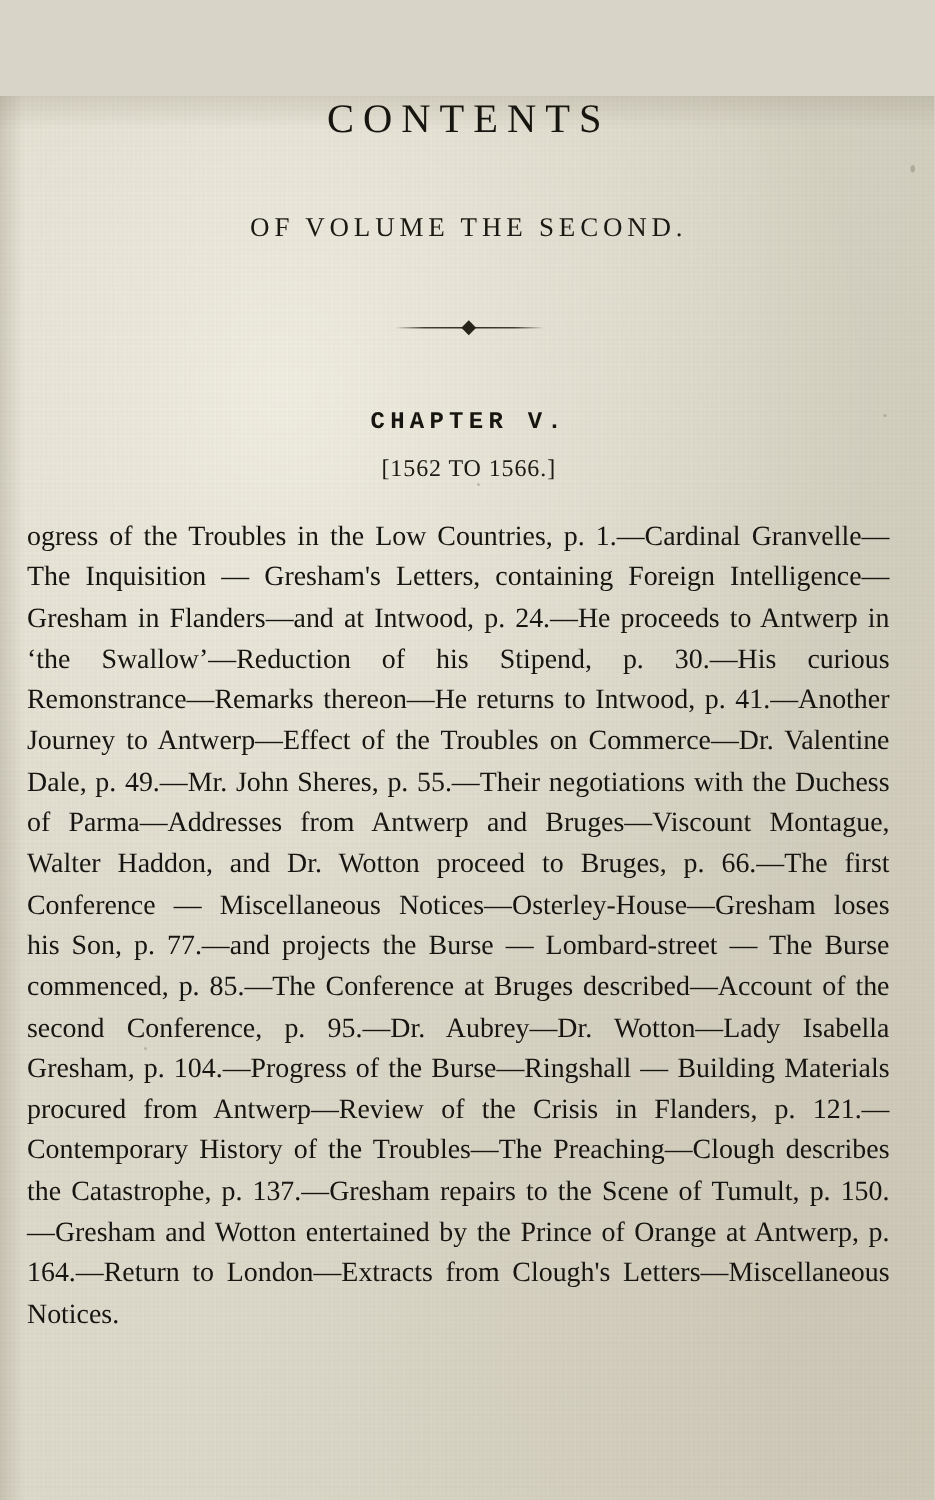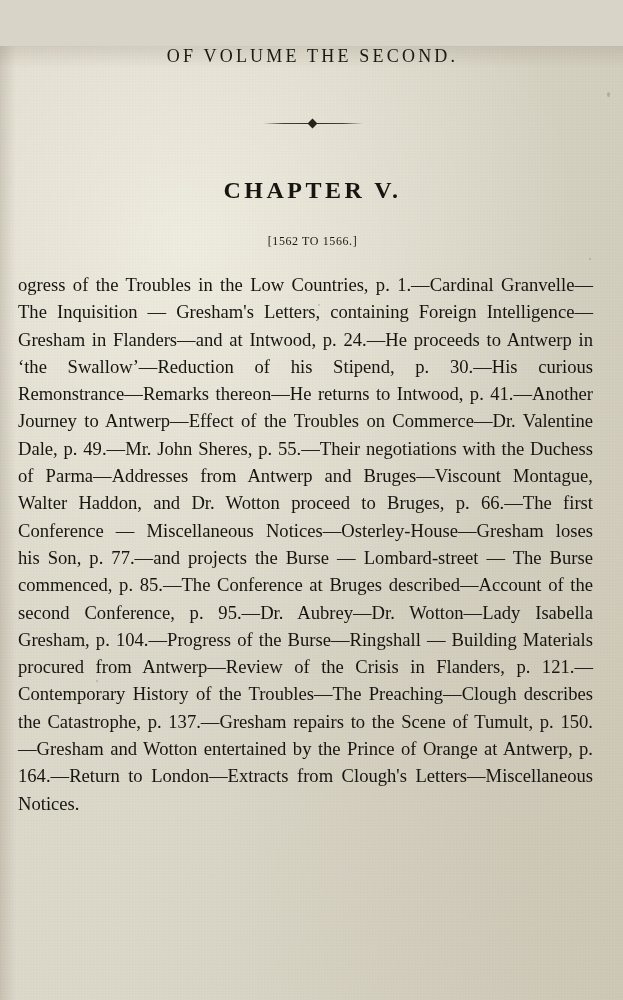--- a/index.html
+++ b/index.html
@@ -77,30 +77,31 @@
     top: 3.2px;
     left: 46px;
     width: 7px;
     height: 7px;
     background: #26231b;
     transform: rotate(45deg);
   }
 
   .chapter-title {
     text-align: center;
-    font-size: 24px;
+    font-size: 16px;
     letter-spacing: 3.5px;
     margin-top: 46px;
     color: #17150f;
+    font-family: Liberation Mono, monospace;
   }
   .chapter-dates {
     text-align: center;
-    font-size: 12px;
+    font-size: 16px;
     letter-spacing: 0.6px;
-    margin-top: 30px;
+    margin-top: 14px;
     color: #1b1913;
   }
 
   .summary {
     margin: 22px 0 0 0;
     padding: 0 14px 0 0;
     font-size: 18.6px;
     line-height: 27.3px;
     text-align: justify;
     text-justify: inter-word;
@@ -139,20 +140,21 @@
   <div class="edge-shadow-left"></div>
   <div class="edge-shadow-top"></div>
 
   <div class="speck" style="left:607px;top:46px;width:3px;height:5px;"></div>
   <div class="speck" style="left:589px;top:212px;width:2px;height:2px;"></div>
   <div class="speck" style="left:96px;top:634px;width:2px;height:2px;"></div>
   <div class="speck" style="left:318px;top:258px;width:2px;height:2px;"></div>
 
   <div class="content-wrap">
 
+    <h1 class="title-main">CONTENTS</h1>
 
     <div class="title-sub">OF VOLUME THE SECOND.</div>
 
     <div class="ornament">
       <div class="bar"></div>
       <div class="dot"></div>
     </div>
 
     <h2 class="chapter-title">CHAPTER  V.</h2>
 

